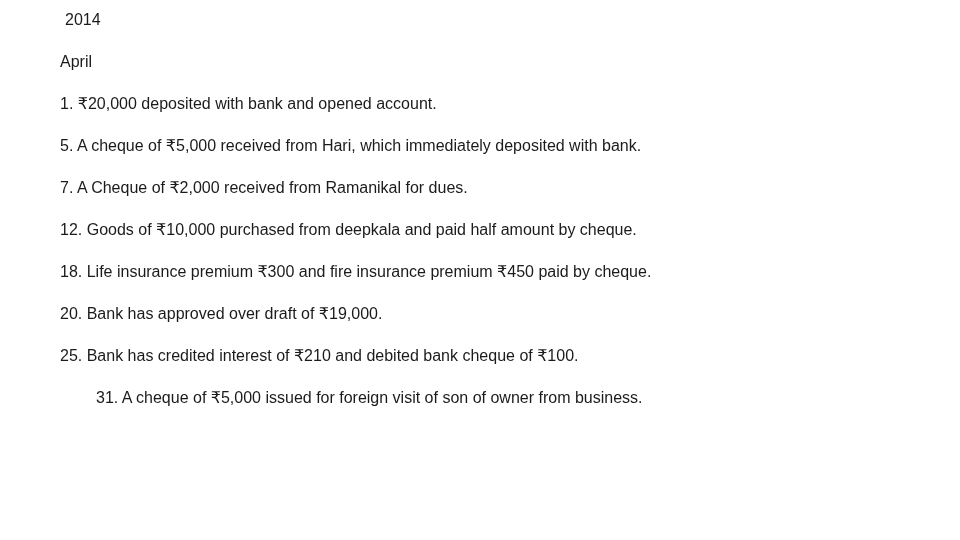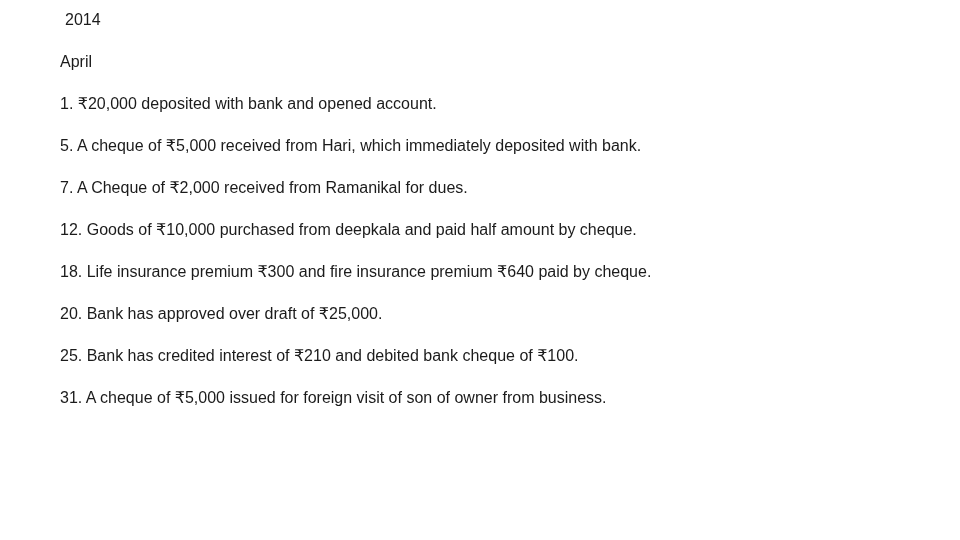--- a/index.html
+++ b/index.html
@@ -28,31 +28,32 @@
     white-space: normal;
   }
   .year {
     margin-left: 5px;
   }
   .entry {
     max-width: 844px;
   }
   .entry:last-child {
     margin-bottom: 0;
+    margin-left: 36px;
   }
 </style>
 </head>
 <body>
 
 <div class="doc">
   <p class="year">2014</p>
   <p class="month">April</p>
   <div id="entries">
       <p class="entry">1. ₹20,000 deposited with bank and opened account.</p>
       <p class="entry">5. A cheque of ₹5,000 received from Hari, which immediately deposited with bank.</p>
       <p class="entry">7. A Cheque of ₹2,000 received from Ramanikal for dues.</p>
       <p class="entry">12. Goods of ₹10,000 purchased from deepkala and paid half amount by cheque.</p>
-      <p class="entry">18. Life insurance premium ₹300 and fire insurance premium ₹640 paid by cheque.</p>
-      <p class="entry">20. Bank has approved over draft of ₹25,000.</p>
+      <p class="entry">18. Life insurance premium ₹300 and fire insurance premium ₹450 paid by cheque.</p>
+      <p class="entry">20. Bank has approved over draft of ₹19,000.</p>
       <p class="entry">25. Bank has credited interest of ₹210 and debited bank cheque of ₹100.</p>
       <p class="entry">31. A cheque of ₹5,000 issued for foreign visit of son of owner from business.</p>
     </div>
 </div>
 
 </body></html>

